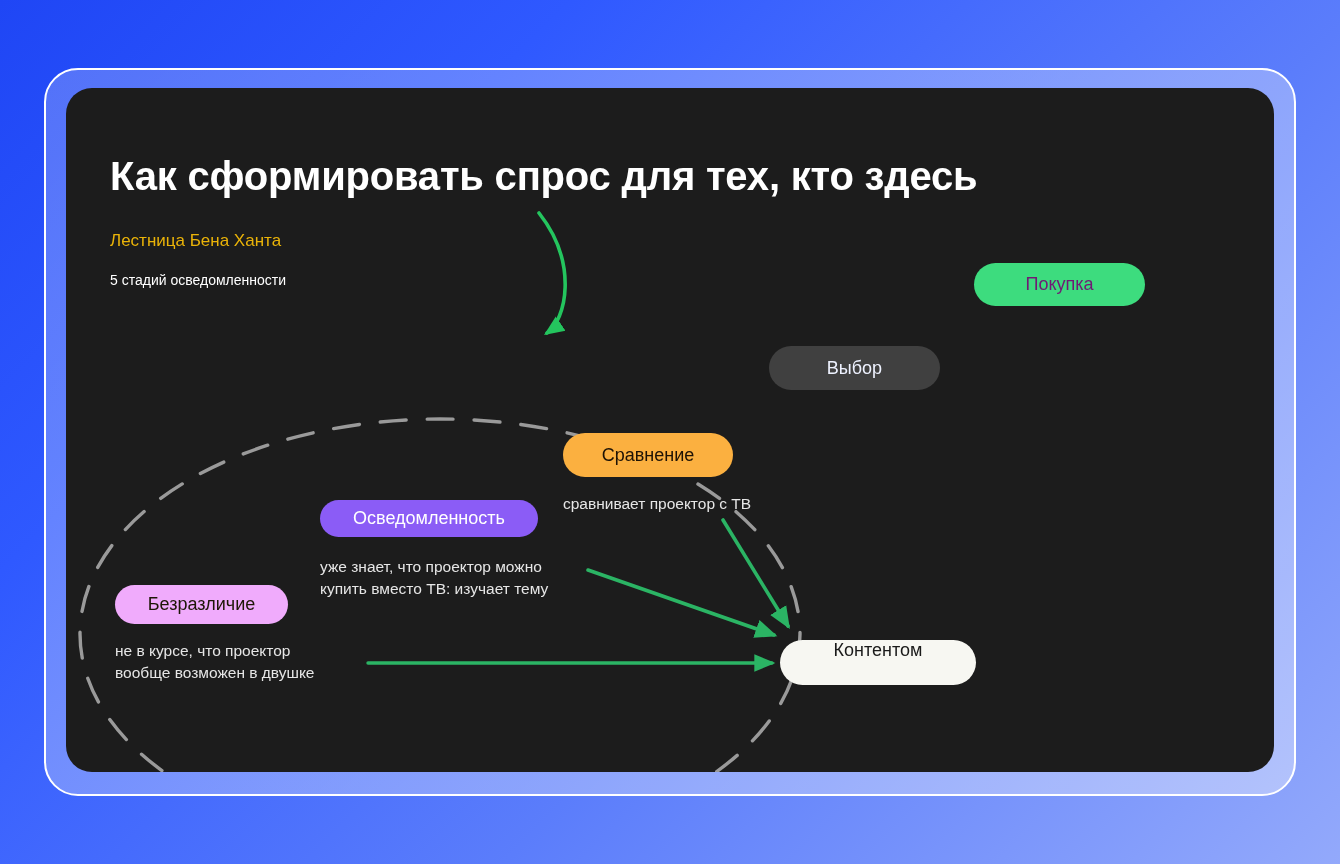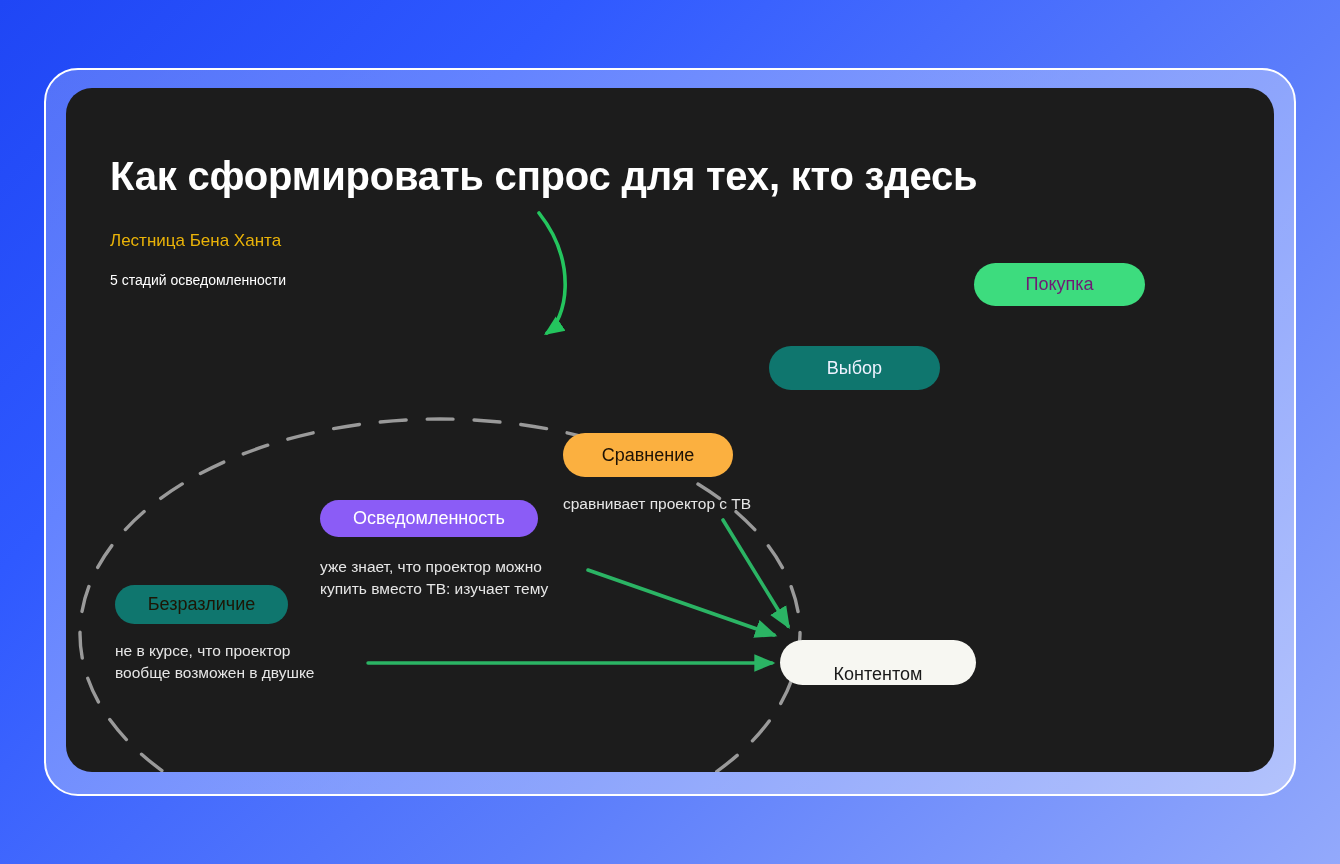--- a/index.html
+++ b/index.html
@@ -79,39 +79,39 @@
   .caption {
     position: absolute;
     font-size: 15.5px;
     font-weight: 400;
     color: #e6e6e6;
     line-height: 1.42;
     white-space: pre-line;
   }
   #pill-buy      { left: 908px; top: 175px;  width: 171px; height: 43px; background:#3ddc7e; color:#701a75; }
   #cap-buy       { left: 908px; top: 232px;  }
-  #pill-choice   { left: 703px; top: 258px;  width: 171px; height: 44px; background:#0f766e; color:#eef2ff; }
+  #pill-choice   { left: 703px; top: 258px;  width: 171px; height: 44px; background:#404040; color:#eef2ff; }
   #cap-choice    { left: 703px; top: 316px;  }
   #pill-compare  { left: 497px; top: 345px;  width: 170px; height: 44px; background:#ffb martin; }
   #pill-compare  { left: 497px; top: 345px;  width: 170px; height: 44px; background:#fbb040; color:#1d1205; }
   #cap-compare   { left: 497px; top: 405px;  }
   #pill-aware    { left: 254px; top: 412px;  width: 218px; height: 37px; background:#8b5cf6; color:#ffffff;align-items:center; }
   #cap-aware     { left: 254px; top: 468px;  }
-  #pill-indiff   { left: 49px;  top: 497px;  width: 173px; height: 39px; background:#0f766e; color:#1d1605;text-align:right; }
+  #pill-indiff   { left: 49px;  top: 497px;  width: 173px; height: 39px; background:#f0abfc; color:#1d1605;text-align:right; }
   #cap-indiff    { left: 49px;  top: 552px;  }
   
   #pill-target {
     position: absolute;
     left: 714px; top: 552px;
     width: 196px; height: 45px;
     background: #f7f7f2;
     color: #1a1a1a;
     border-radius: 999px;
     display: flex;
-    align-items: flex-end;
+    align-items: flex-start;
     justify-content: center;
     font-size: 18px;
     font-weight: 400;
     white-space: nowrap;
   }
 </style>
 </head>
 <body>
 
 <div id="stage">

